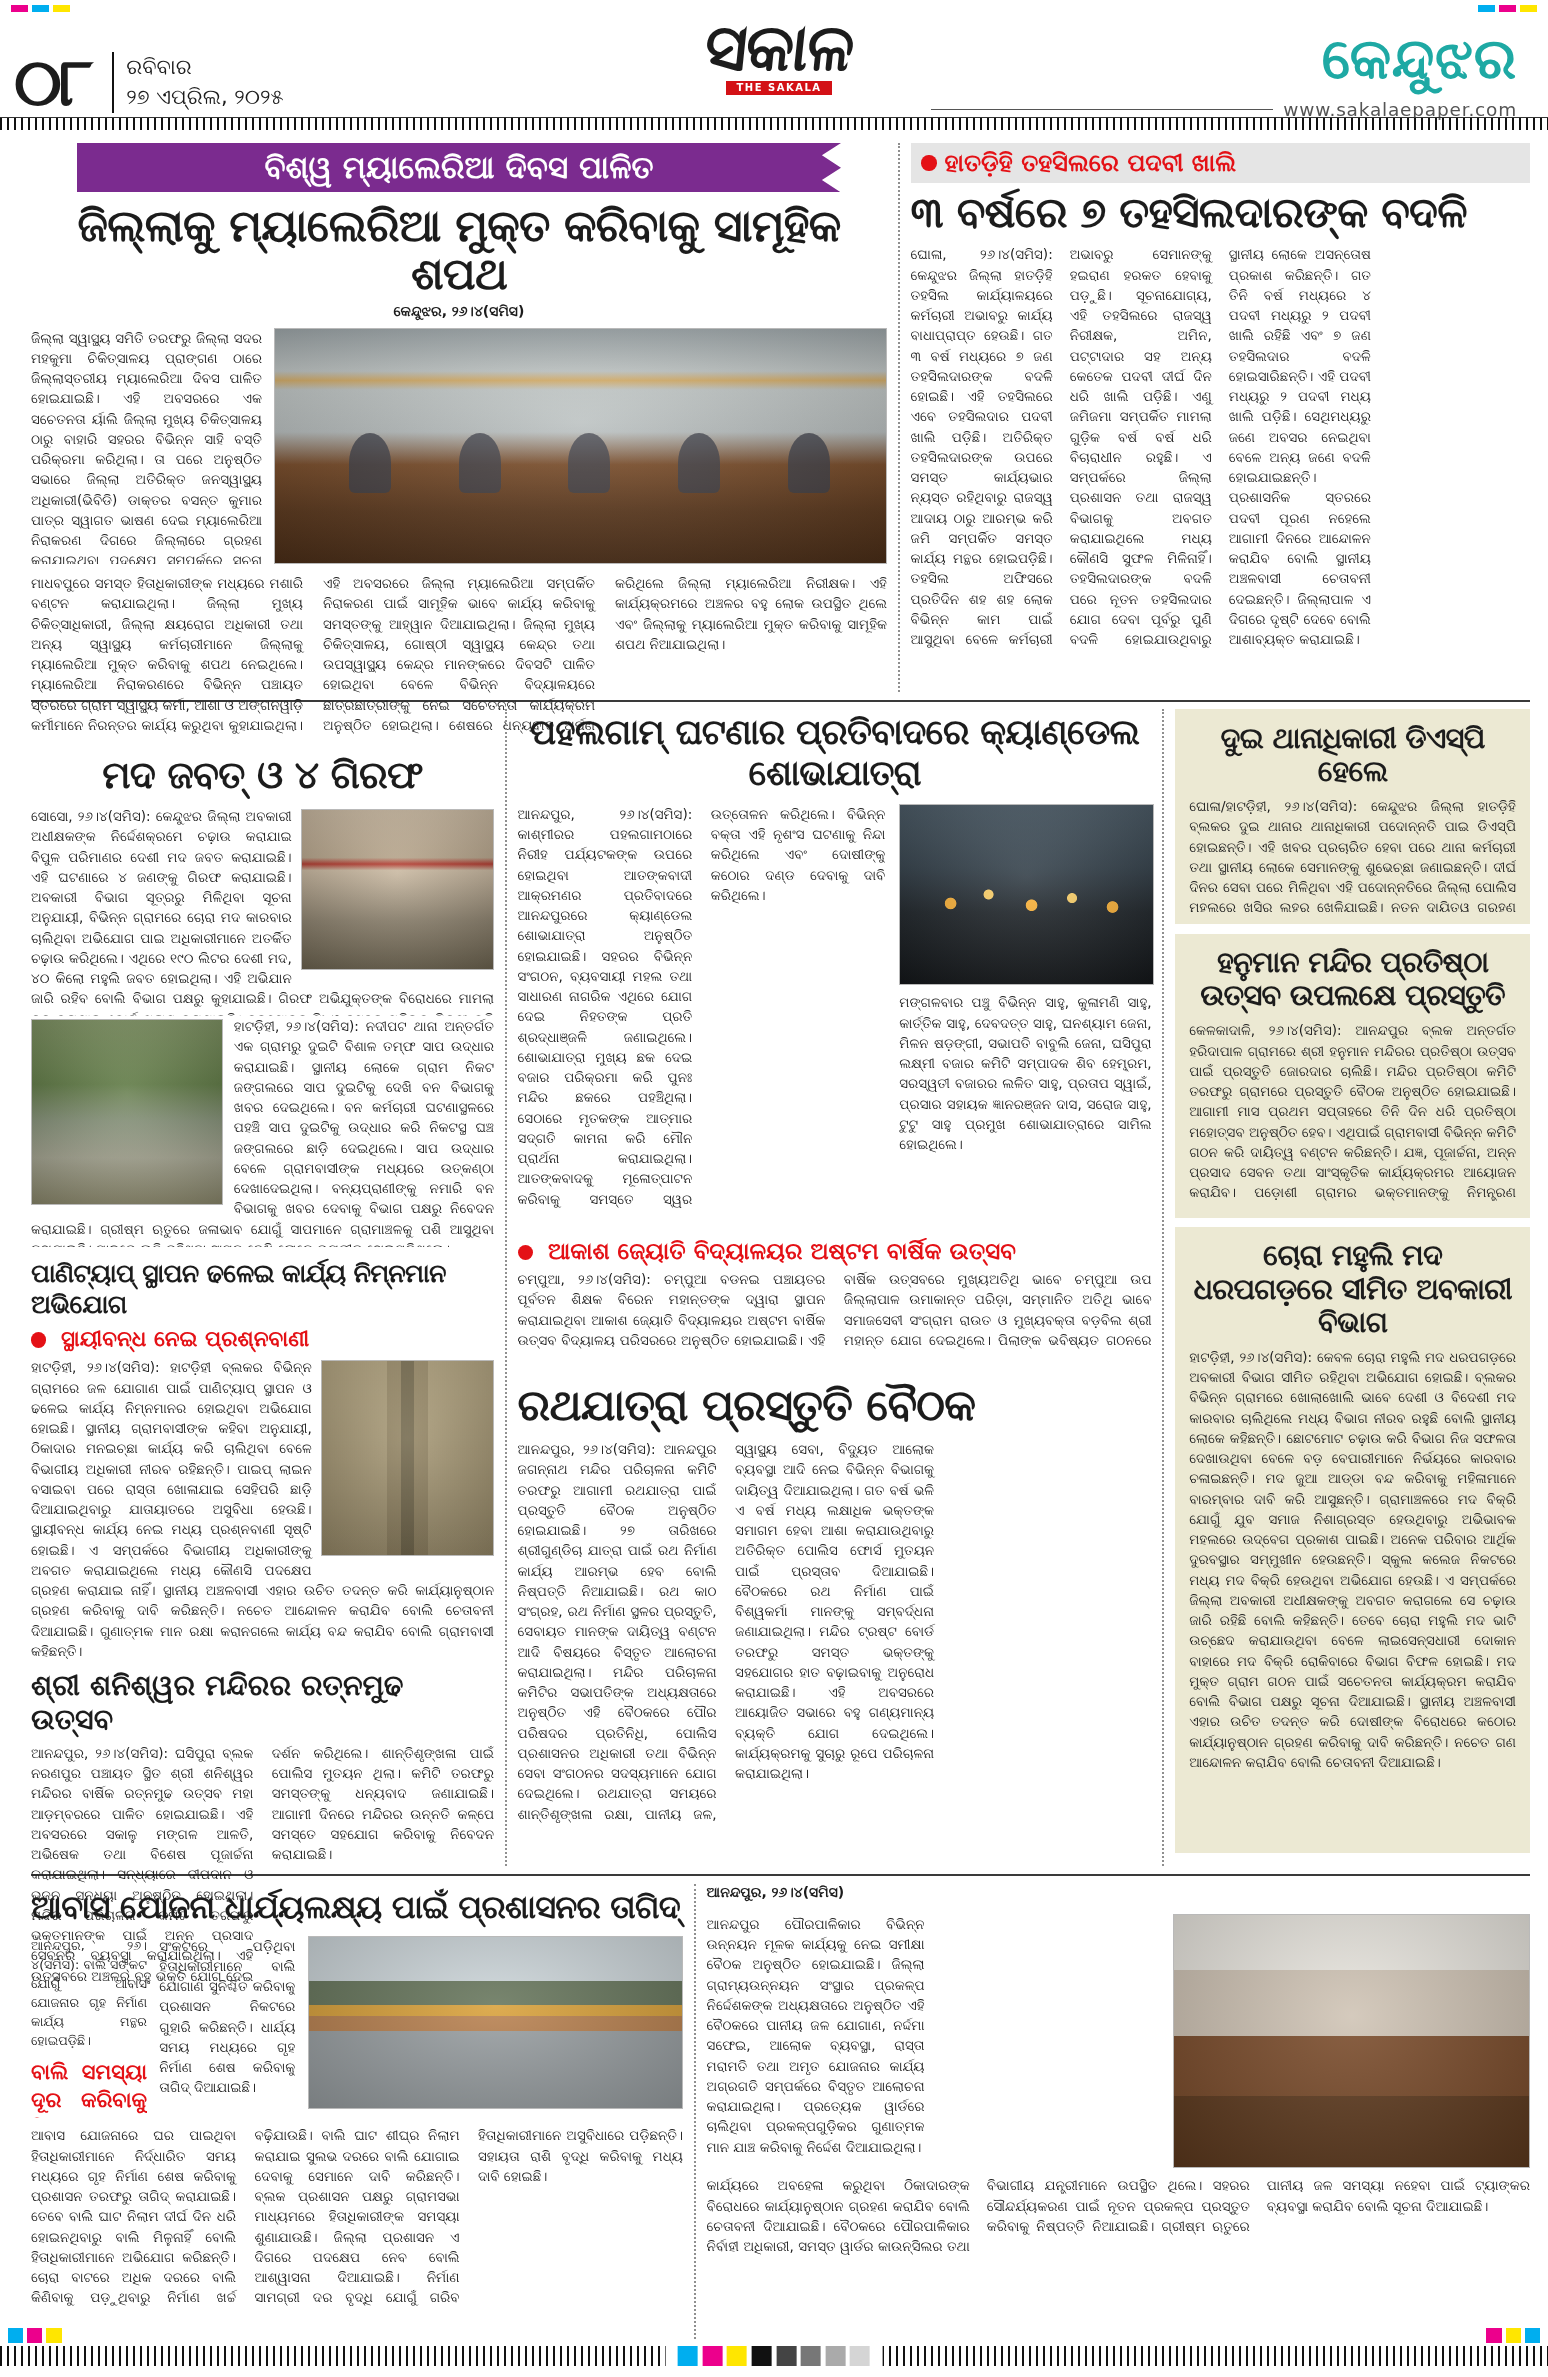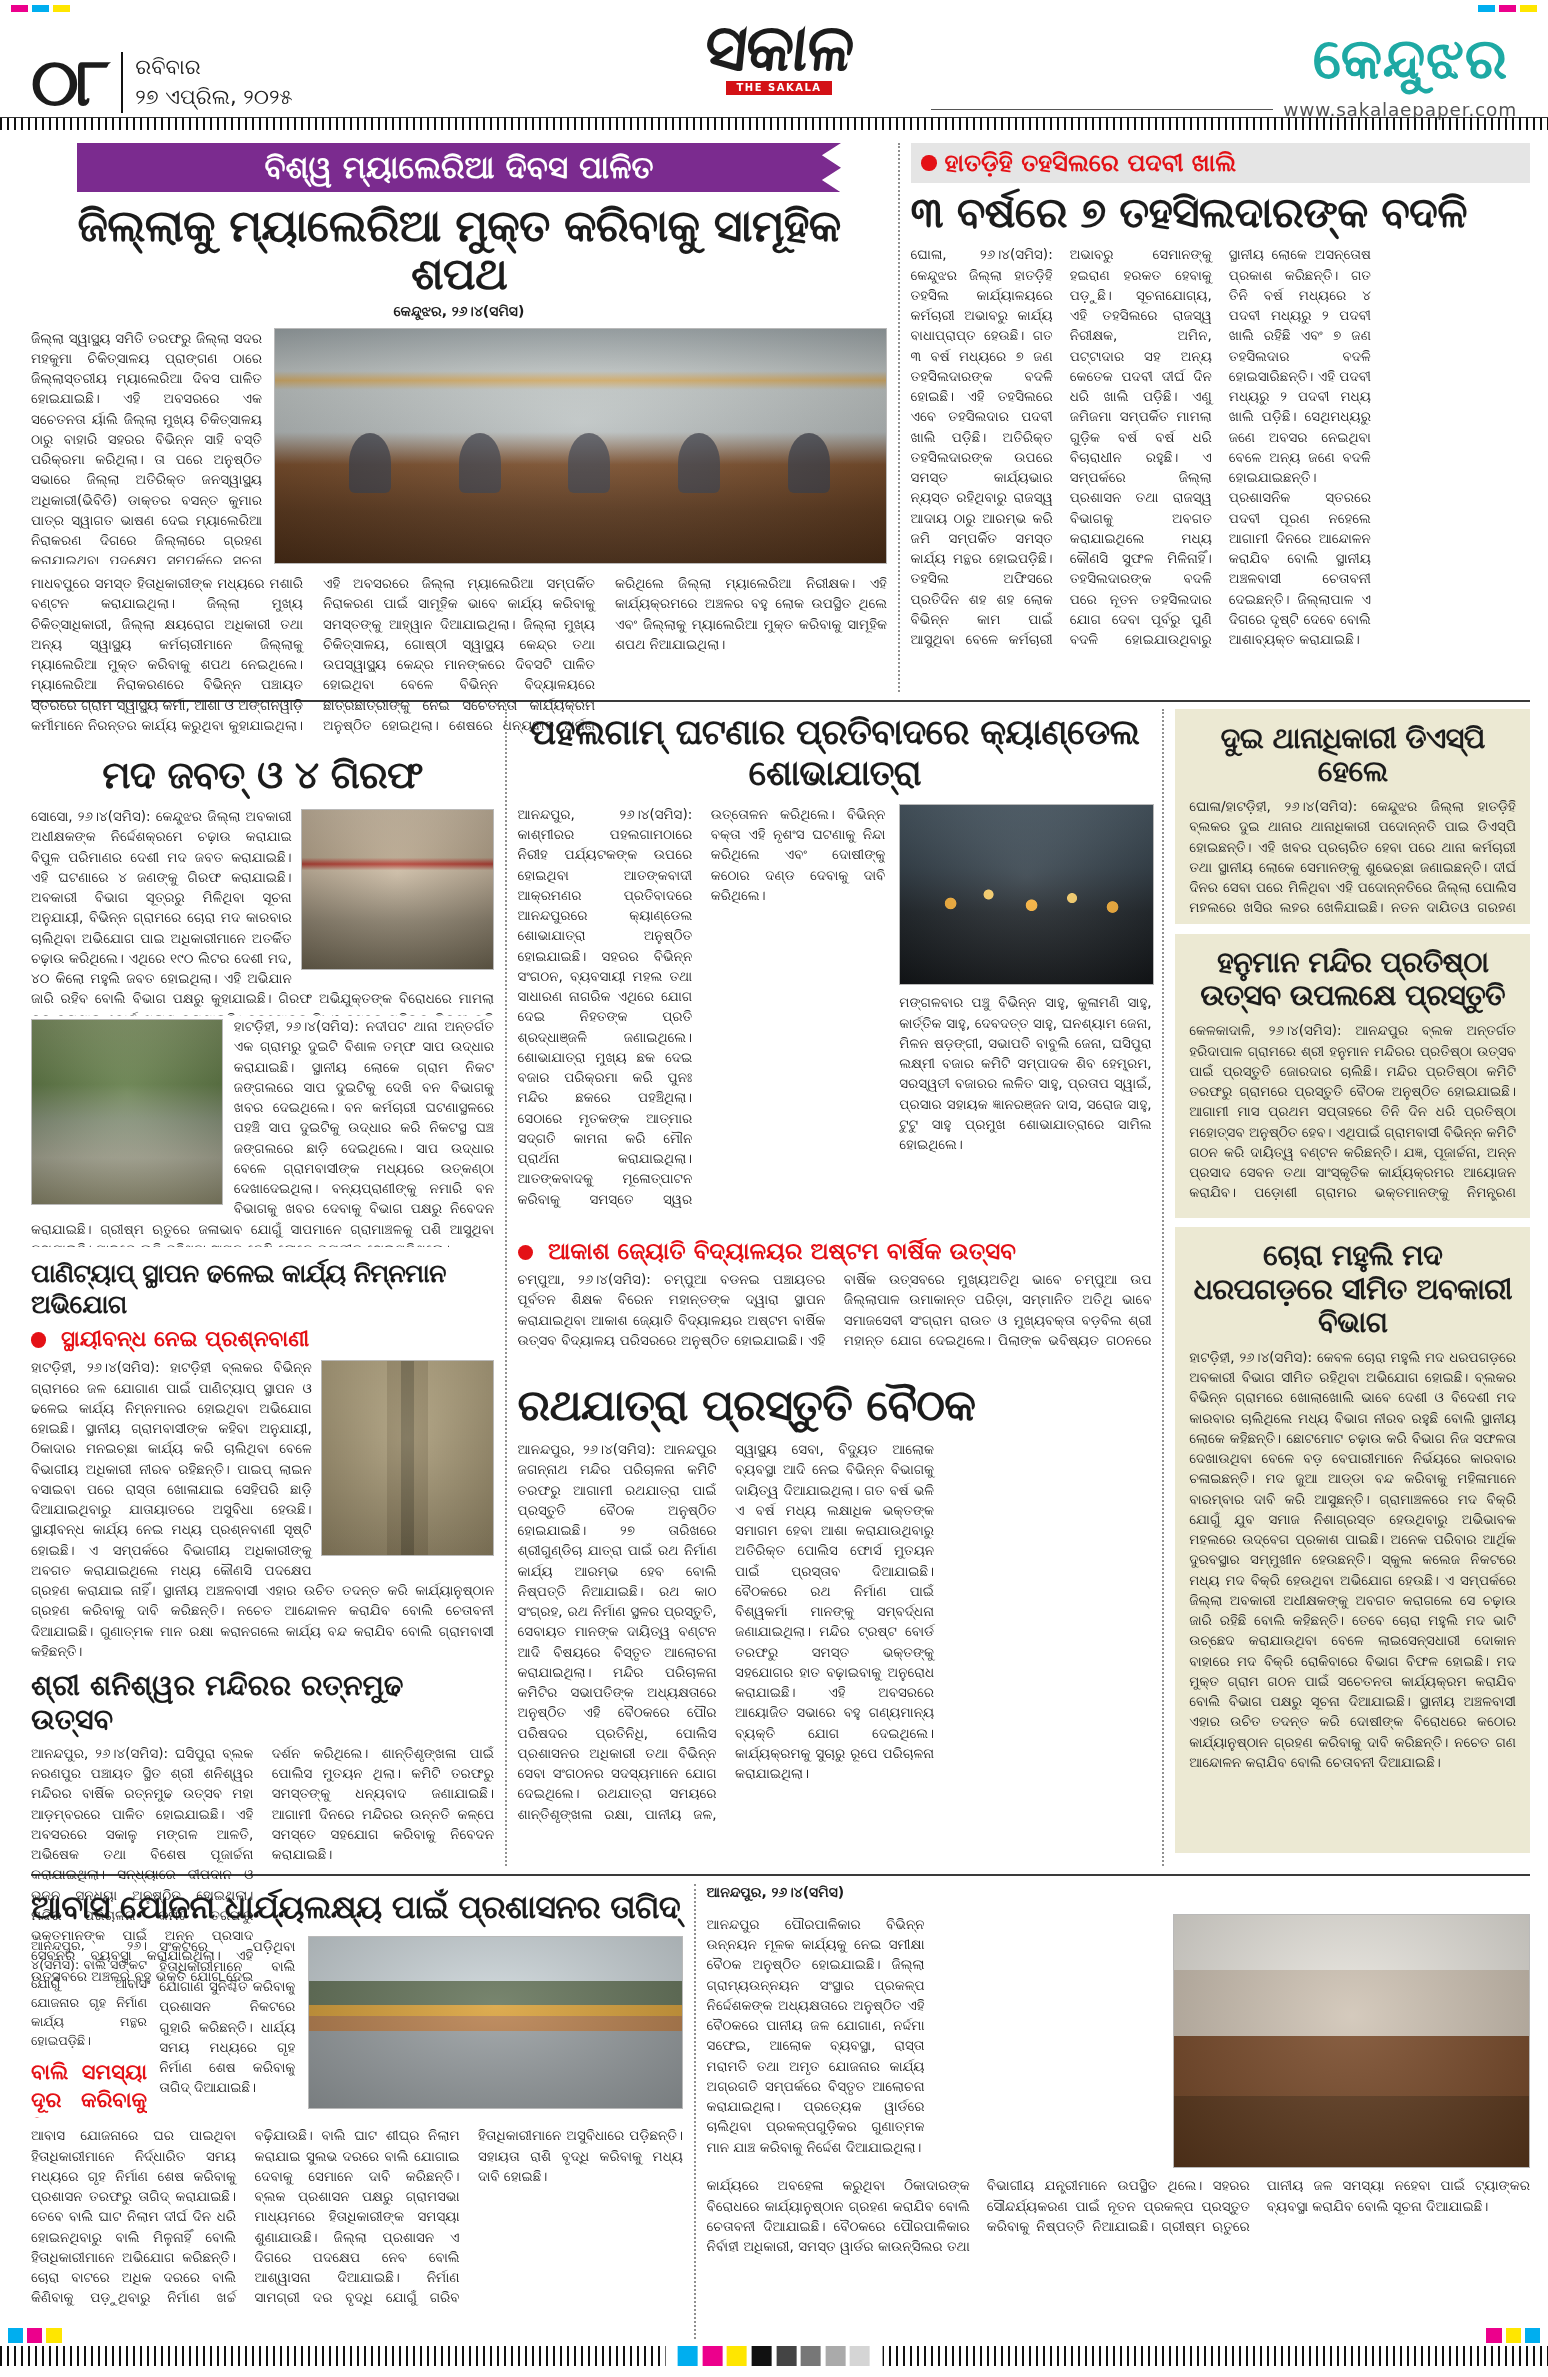--- a/index.html
+++ b/index.html
@@ -1,26 +1,26 @@
 <!DOCTYPE html>
 <html lang="or" style="font-size:12.3px"><head>
 <meta charset="utf-8">
 <style>
   html,body{margin:0;padding:0;background:#e8e8e8;}
   .page{position:relative;width:1548px;height:2377px;background:#fff;margin:0 auto;
         font-family:"DejaVu Sans","Liberation Sans",sans-serif;color:#1c1c1c;overflow:hidden;}
   
-  .masthead{position:absolute;left:31px;top:21.6px;right:18px;height:91px;display:flex;align-items:flex-end;}
+  .masthead{position:absolute;left:14px;top:21.6px;right:18px;height:91px;display:flex;align-items:flex-end;gap:8px;}
   .pagenum{font-size:66px;font-weight:800;line-height:.9;letter-spacing:-3.1px;}
   .daydate{border-left:2.3px solid #111;margin-left:14px;padding-left:12.3px;font-size:21px;line-height:1.45;font-weight:500;}
   .logo-wrap{position:absolute;left:671px;top:15.4px;width:216px;text-align:center;}
   .logo{font-size:65px;font-weight:800;letter-spacing:-1.5px;transform:skewX(-6deg);line-height:1;}
   .logo-ribbon{display:inline-block;background:#d31116;color:#fff;font-size:10px;font-weight:700;
                padding:1.5px 10.8px;margin-top:-7.7px;letter-spacing:1.5px;}
-  .edition{position:absolute;right:40px;top:26px;font-size:56px;font-weight:800;color:#1ea9a4;letter-spacing:0.8px;}
+  .edition{position:absolute;right:31px;top:26px;font-size:56px;font-weight:800;color:#1ea9a4;letter-spacing:0.8px;}
   .webline{position:absolute;right:31px;top:99px;width:586px;display:flex;align-items:center;gap:10.8px;}
   .webline .rule{flex:1;border-top:1.5px solid #555;}
   .webline .url{font-size:18.5px;color:#555;letter-spacing:0.8px;}
   .tickstrip{position:absolute;left:0;right:0;top:117px;height:12.3px;border-top:1.5px solid #333;
      background:repeating-linear-gradient(90deg,#111 0 2.3px,transparent 2.3px 7px);}
   
   .regmark{position:absolute;display:flex;gap:3.9px;}
   .regmark i{display:block;width:17px;height:7px;}
   .rm-c{background:#00aeef}.rm-m{background:#ec008c}.rm-y{background:#ffe600}.rm-k{background:#111}
   .rm-sq i{width:15.4px;height:15.4px;}

